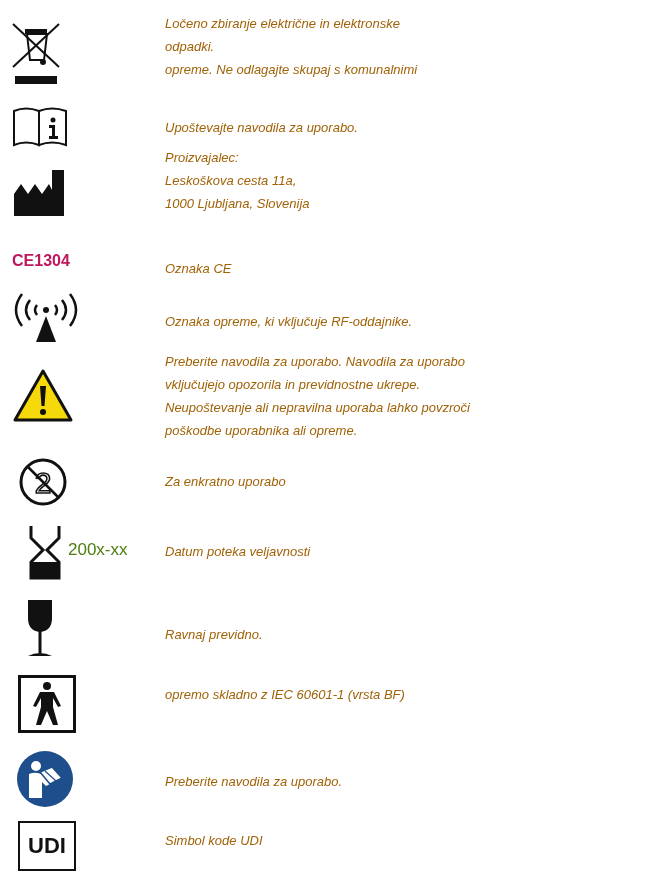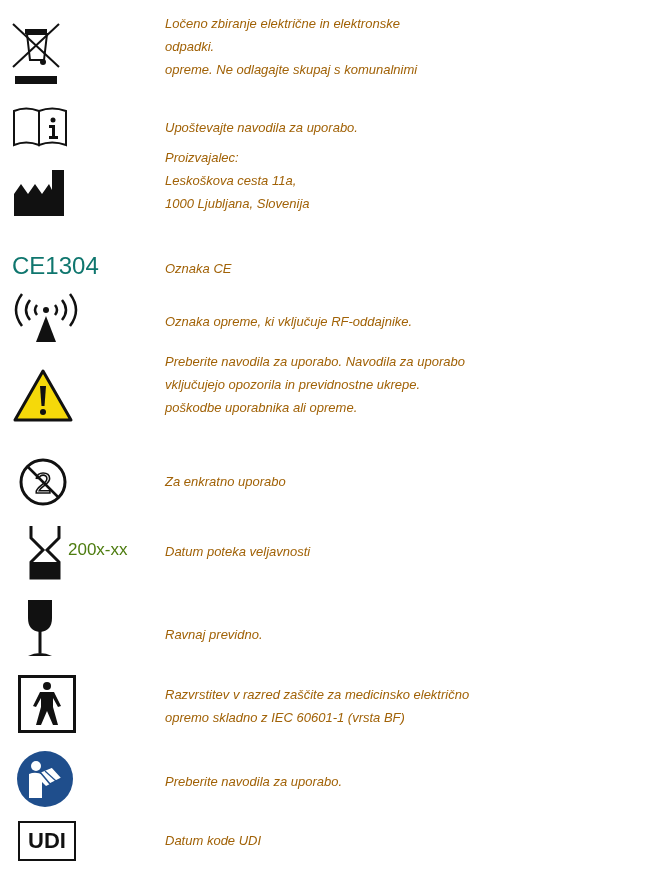--- a/index.html
+++ b/index.html
@@ -1,21 +1,21 @@
 <!DOCTYPE html>
 <html><head>
   <meta charset="utf-8">
   <style>
     html, body { margin: 0; padding: 0; background: #ffffff; }
     body { width: 658px; height: 878px; position: relative; overflow: hidden;
       font-family: "Liberation Sans", sans-serif; color: #3a3a3a; }
     .icon { position: absolute; }
     .text { position: absolute; left: 165px; font-style: italic; font-size: 13px; line-height: 23px; color: #a16207; white-space: nowrap; }
     .code { position: absolute; font-weight: normal; font-size: 17px; color: #4d7c0f; }
-    .ce { position: absolute; font-weight: normal; font-size: 24px; color: #0f766e; letter-spacing: 0px; }
+    .ce { position: absolute; font-weight: bold; font-size: 16px; color: #be185d; letter-spacing: 0px; }
   </style>
 </head>
 <body>
 
 <svg class="icon" style="left:12px;top:20px" width="48" height="68" viewBox="0 0 48 68">
   <g stroke="#111" stroke-width="2" fill="none">
     <line x1="1" y1="4" x2="47" y2="47"></line>
       <line x1="47" y1="4" x2="1" y2="47"></line>
     <rect x="14" y="10" width="20" height="3" fill="#111"></rect>
     <path d="M15 14 L18 40 L32 40 L35 14 Z"></path>
@@ -70,20 +70,21 @@
 </div>
 
 <svg class="icon" style="left:12px;top:368px" width="62" height="56" viewBox="0 0 62 56">
   <path d="M31 3 L59 52 L3 52 Z" fill="#f5d90a" stroke="#111" stroke-width="3" stroke-linejoin="round"></path>
   <path d="M28 18 L34 18 L32.5 38 L29.5 38 Z" fill="#111"></path>
   <circle cx="31" cy="44" r="3" fill="#111"></circle>
 </svg>
 <div class="text" style="top:350px">
   <div>Preberite navodila za uporabo. Navodila za uporabo</div>
   <div>vključujejo opozorila in previdnostne ukrepe.</div>
+  <div>Neupoštevanje ali nepravilna uporaba lahko povzroči</div>
   <div>poškodbe uporabnika ali opreme.</div>
 </div>
 
 <svg class="icon" style="left:18px;top:457px" width="50" height="50" viewBox="0 0 50 50">
   <circle cx="25" cy="25" r="22" fill="none" stroke="#111" stroke-width="3"></circle>
   <line x1="9" y1="9" x2="41" y2="41" stroke="#111" stroke-width="2.5"></line>
   <text x="25" y="36" text-anchor="middle" font-family="Liberation Sans, sans-serif" font-size="30" fill="none" stroke="#111" stroke-width="1.6">2</text>
 </svg>
 <div class="text" style="top:470px">
   <div>Za enkratno uporabo</div>
@@ -106,33 +107,32 @@
 <div class="text" style="top:623px">
   <div>Ravnaj previdno.</div>
 </div>
 
 <svg class="icon" style="left:18px;top:675px" width="58" height="58" viewBox="0 0 58 58">
   <rect x="1.5" y="1.5" width="55" height="55" fill="none" stroke="#111" stroke-width="3"></rect>
   <circle cx="29" cy="11" r="4" fill="#111"></circle>
   <path d="M22 17 L36 17 L43 31 L40 32 L35 23 L35 32 L40 50 L35 50 L29 36 L23 50 L18 50 L23 32 L23 23 L18 32 L15 31 Z" fill="#111"></path>
 </svg>
 <div class="text" style="top:683px">
-  <div>Razvrstitev v razred zaščite za medicinsko električno</div>
   <div>opremo skladno z IEC 60601-1 (vrsta BF)</div>
 </div>
 
 <svg class="icon" style="left:16px;top:750px" width="58" height="58" viewBox="0 0 58 58">
   <circle cx="29" cy="29" r="28" fill="#1f4e8c"></circle>
   <circle cx="20" cy="16" r="5" fill="#fff"></circle>
   <path d="M13 24 Q20 21 27 25 L34 34 L30 36 L26 32 L26 48 L13 48 Z" fill="#fff"></path>
   <path d="M24 22 L36 17 L46 28 L34 34 Z" fill="#fff" stroke="#1f4e8c" stroke-width="1.5"></path>
   <line x1="29" y1="21" x2="40" y2="31" stroke="#1f4e8c" stroke-width="1.2"></line>
 </svg>
 <div class="text" style="top:770px">
   <div>Preberite navodila za uporabo.</div>
 </div>
 
-<div style="position:absolute;left:18px;top:821px;width:58px;height:40px;border:2.5px solid #111;box-sizing:border-box;display:flex;align-items:center;justify-content:center;">
+<div style="position:absolute;left:18px;top:821px;width:58px;height:50px;border:2.5px solid #111;box-sizing:border-box;display:flex;align-items:center;justify-content:center;">
   <span style="font-weight:bold;font-size:22px;color:#111;">UDI</span>
 </div>
 <div class="text" style="top:829px">
-  <div>Datum kode UDI</div>
+  <div>Simbol kode UDI</div>
 </div>
 
 </body></html>

